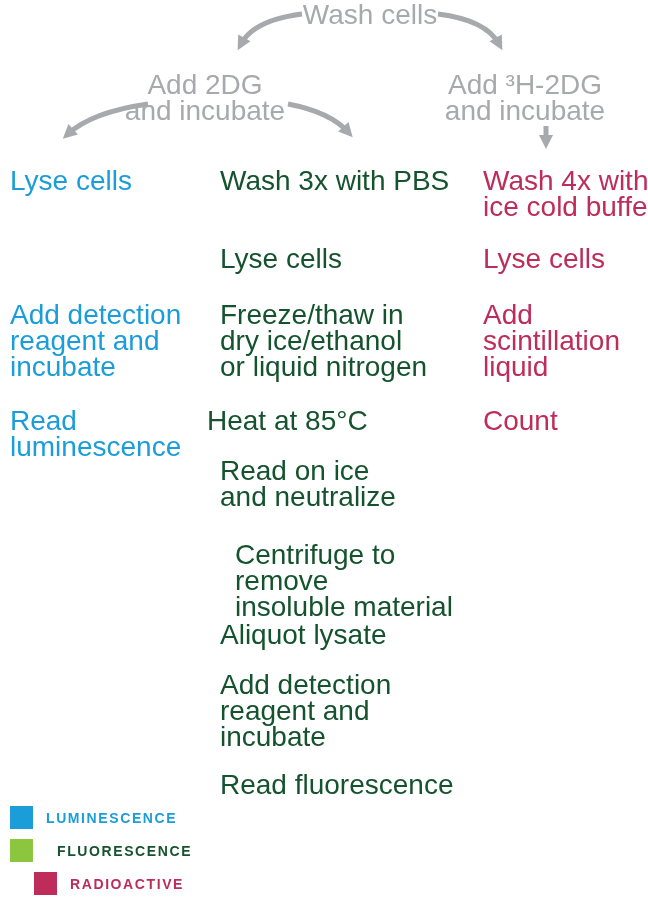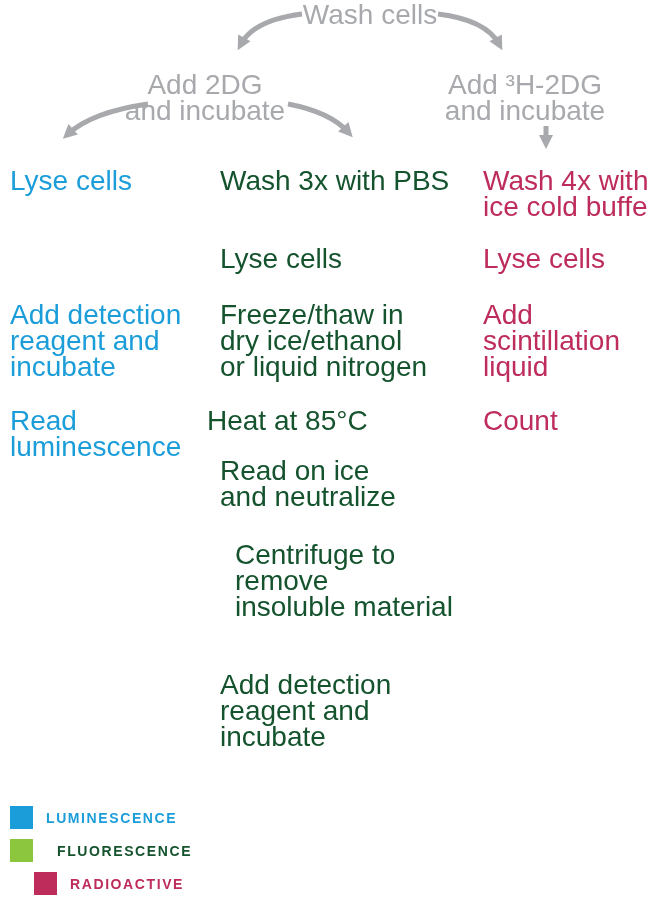--- a/index.html
+++ b/index.html
@@ -82,23 +82,25 @@
   <div class="node green" style="left:220px; top:168px; width:250px;">Wash 3x with PBS</div>
   <div class="node green" style="left:220px; top:246px; width:250px;">Lyse cells</div>
   <div class="node green" style="left:220px; top:302px; width:250px;">Freeze/thaw in
 dry ice/ethanol
 or liquid nitrogen</div>
   <div class="node green" style="left:207px; top:408px; width:250px;">Heat at 85°C</div>
   <div class="node green" style="left:220px; top:458px; width:250px;">Read on ice
 and neutralize</div>
   <div class="node green" style="left:220px; top:542px; width:250px;margin-left:15px;">Centrifuge to remove
 insoluble material</div>
+  <div class="node green" style="left:220px; top:622px; width:250px;">Aliquot lysate</div>
   <div class="node green" style="left:220px; top:672px; width:250px;">Add detection
 reagent and
 incubate</div>
+  <div class="node green" style="left:220px; top:772px; width:250px;">Read fluorescence</div>
 
   <div class="node red" style="left:483px; top:168px; width:180px;">Wash 4x with
 ice cold buffer</div>
   <div class="node red" style="left:483px; top:246px; width:180px;">Lyse cells</div>
   <div class="node red" style="left:483px; top:302px; width:180px;">Add
 scintillation
 liquid</div>
   <div class="node red" style="left:483px; top:408px; width:180px;">Count</div>
 
   <div class="legend-row" style="top:806px;">

